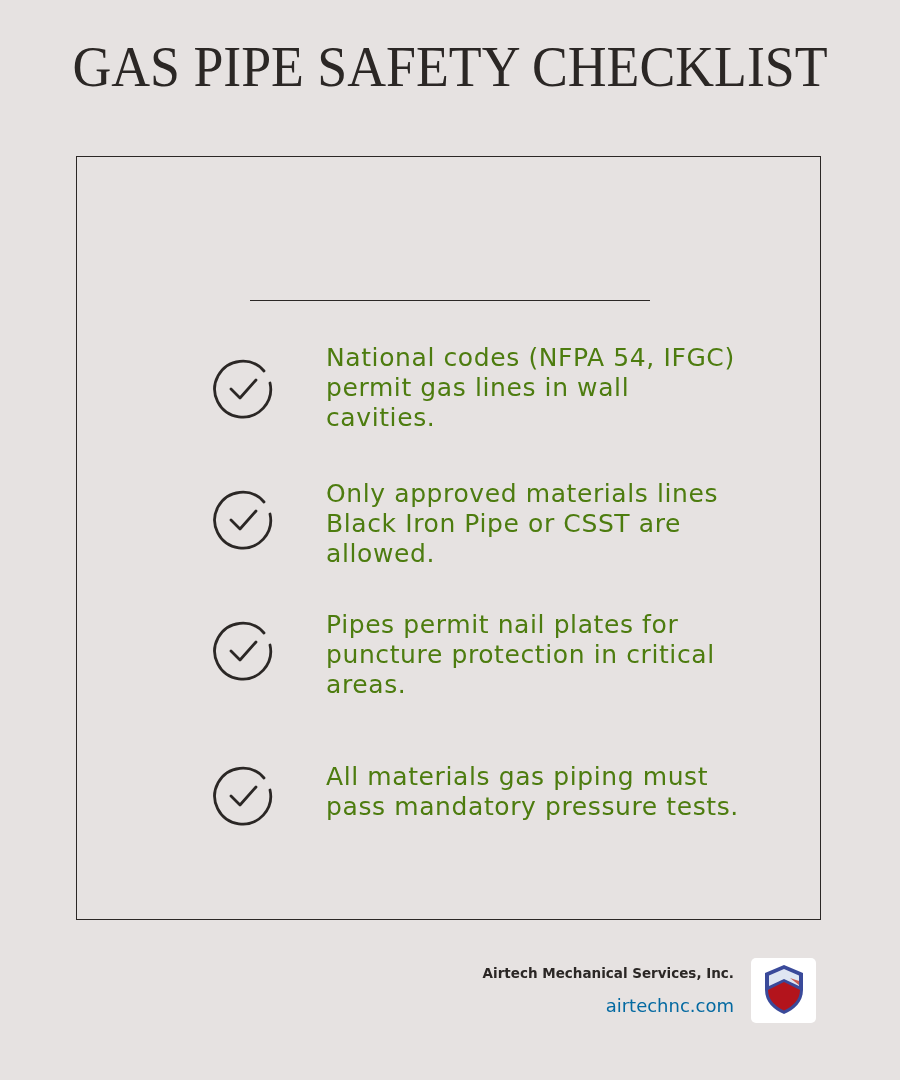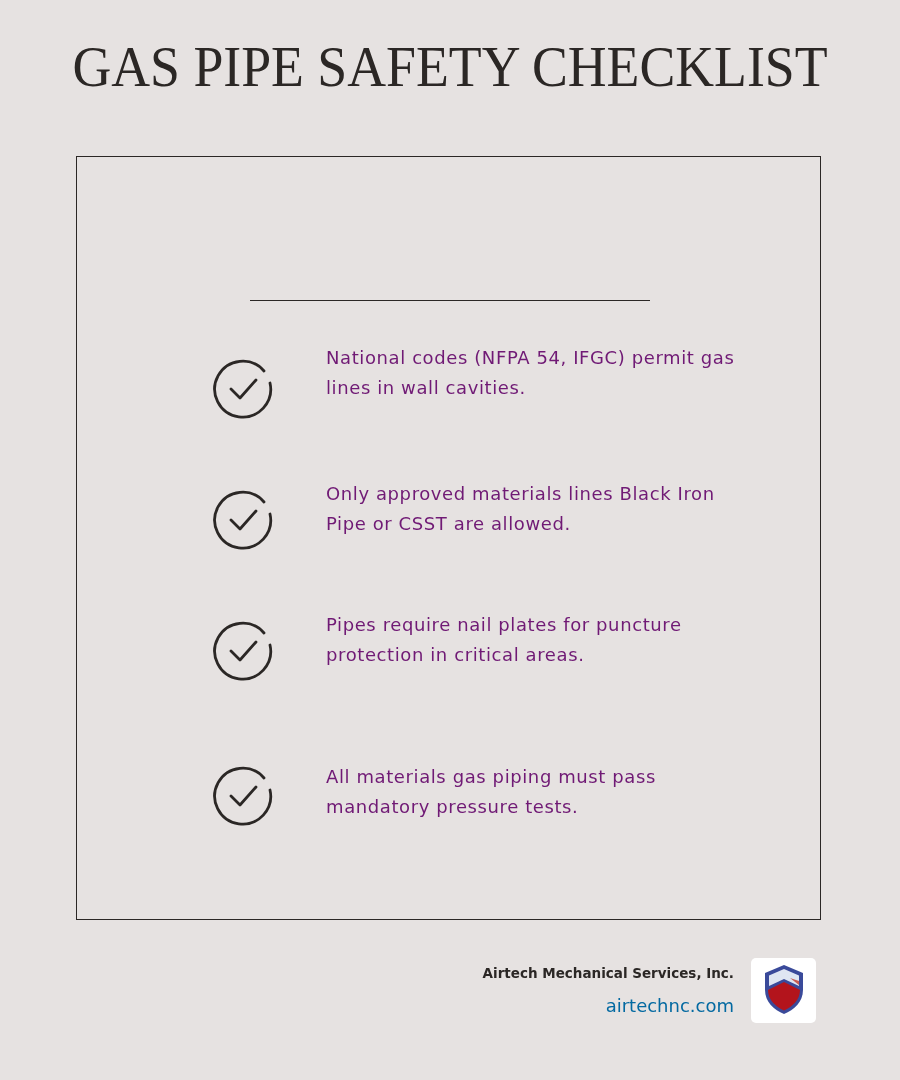--- a/index.html
+++ b/index.html
@@ -34,23 +34,23 @@
     }
     .item {
       position: absolute; left: 212px; width: 540px;
     }
     .item .icon {
       position: absolute; left: 0; width: 64px; height: 64px;
     }
     .item .text {
       position: absolute; left: 114px; width: 420px;
       font-family: "DejaVu Sans", sans-serif;
-      font-size: 18px; line-height: 30px;
+      font-size: 25px; line-height: 30px;
       letter-spacing: 0.6px;
-      color: #701a75;
+      color: #4d7c0f;
     }
     .footer-company {
       position: absolute; right: 166px; top: 965px;
       font-family: "DejaVu Sans", sans-serif;
       font-weight: bold; font-size: 13.5px;
       color: #2b2725;
     }
     .footer-url {
       position: absolute; right: 166px; top: 995px;
       font-family: "DejaVu Sans", sans-serif;
@@ -92,21 +92,21 @@
   <div class="text">Only approved materials lines Black Iron Pipe or CSST are allowed.</div>
 </div>
 
 <div class="item" style="top:610px;">
   <span class="icon" style="top:9px;">
     <svg width="64" height="64" viewBox="0 0 64 64">
       <path d="M52 14 A28 28 0 1 0 58 26" fill="none" stroke="#2b2725" stroke-width="2.8" stroke-linecap="round"></path>
       <path d="M19 32 L28 41 L44 23" fill="none" stroke="#2b2725" stroke-width="2.8" stroke-linecap="round" stroke-linejoin="round"></path>
     </svg>
   </span>
-  <div class="text">Pipes require nail plates for puncture protection in critical areas.</div>
+  <div class="text">Pipes permit nail plates for puncture protection in critical areas.</div>
 </div>
 
 <div class="item" style="top:762px;">
   <span class="icon" style="top:2px;">
     <svg width="64" height="64" viewBox="0 0 64 64">
       <path d="M52 14 A28 28 0 1 0 58 26" fill="none" stroke="#2b2725" stroke-width="2.8" stroke-linecap="round"></path>
       <path d="M19 32 L28 41 L44 23" fill="none" stroke="#2b2725" stroke-width="2.8" stroke-linecap="round" stroke-linejoin="round"></path>
     </svg>
   </span>
   <div class="text">All materials gas piping must pass mandatory pressure tests.</div>

